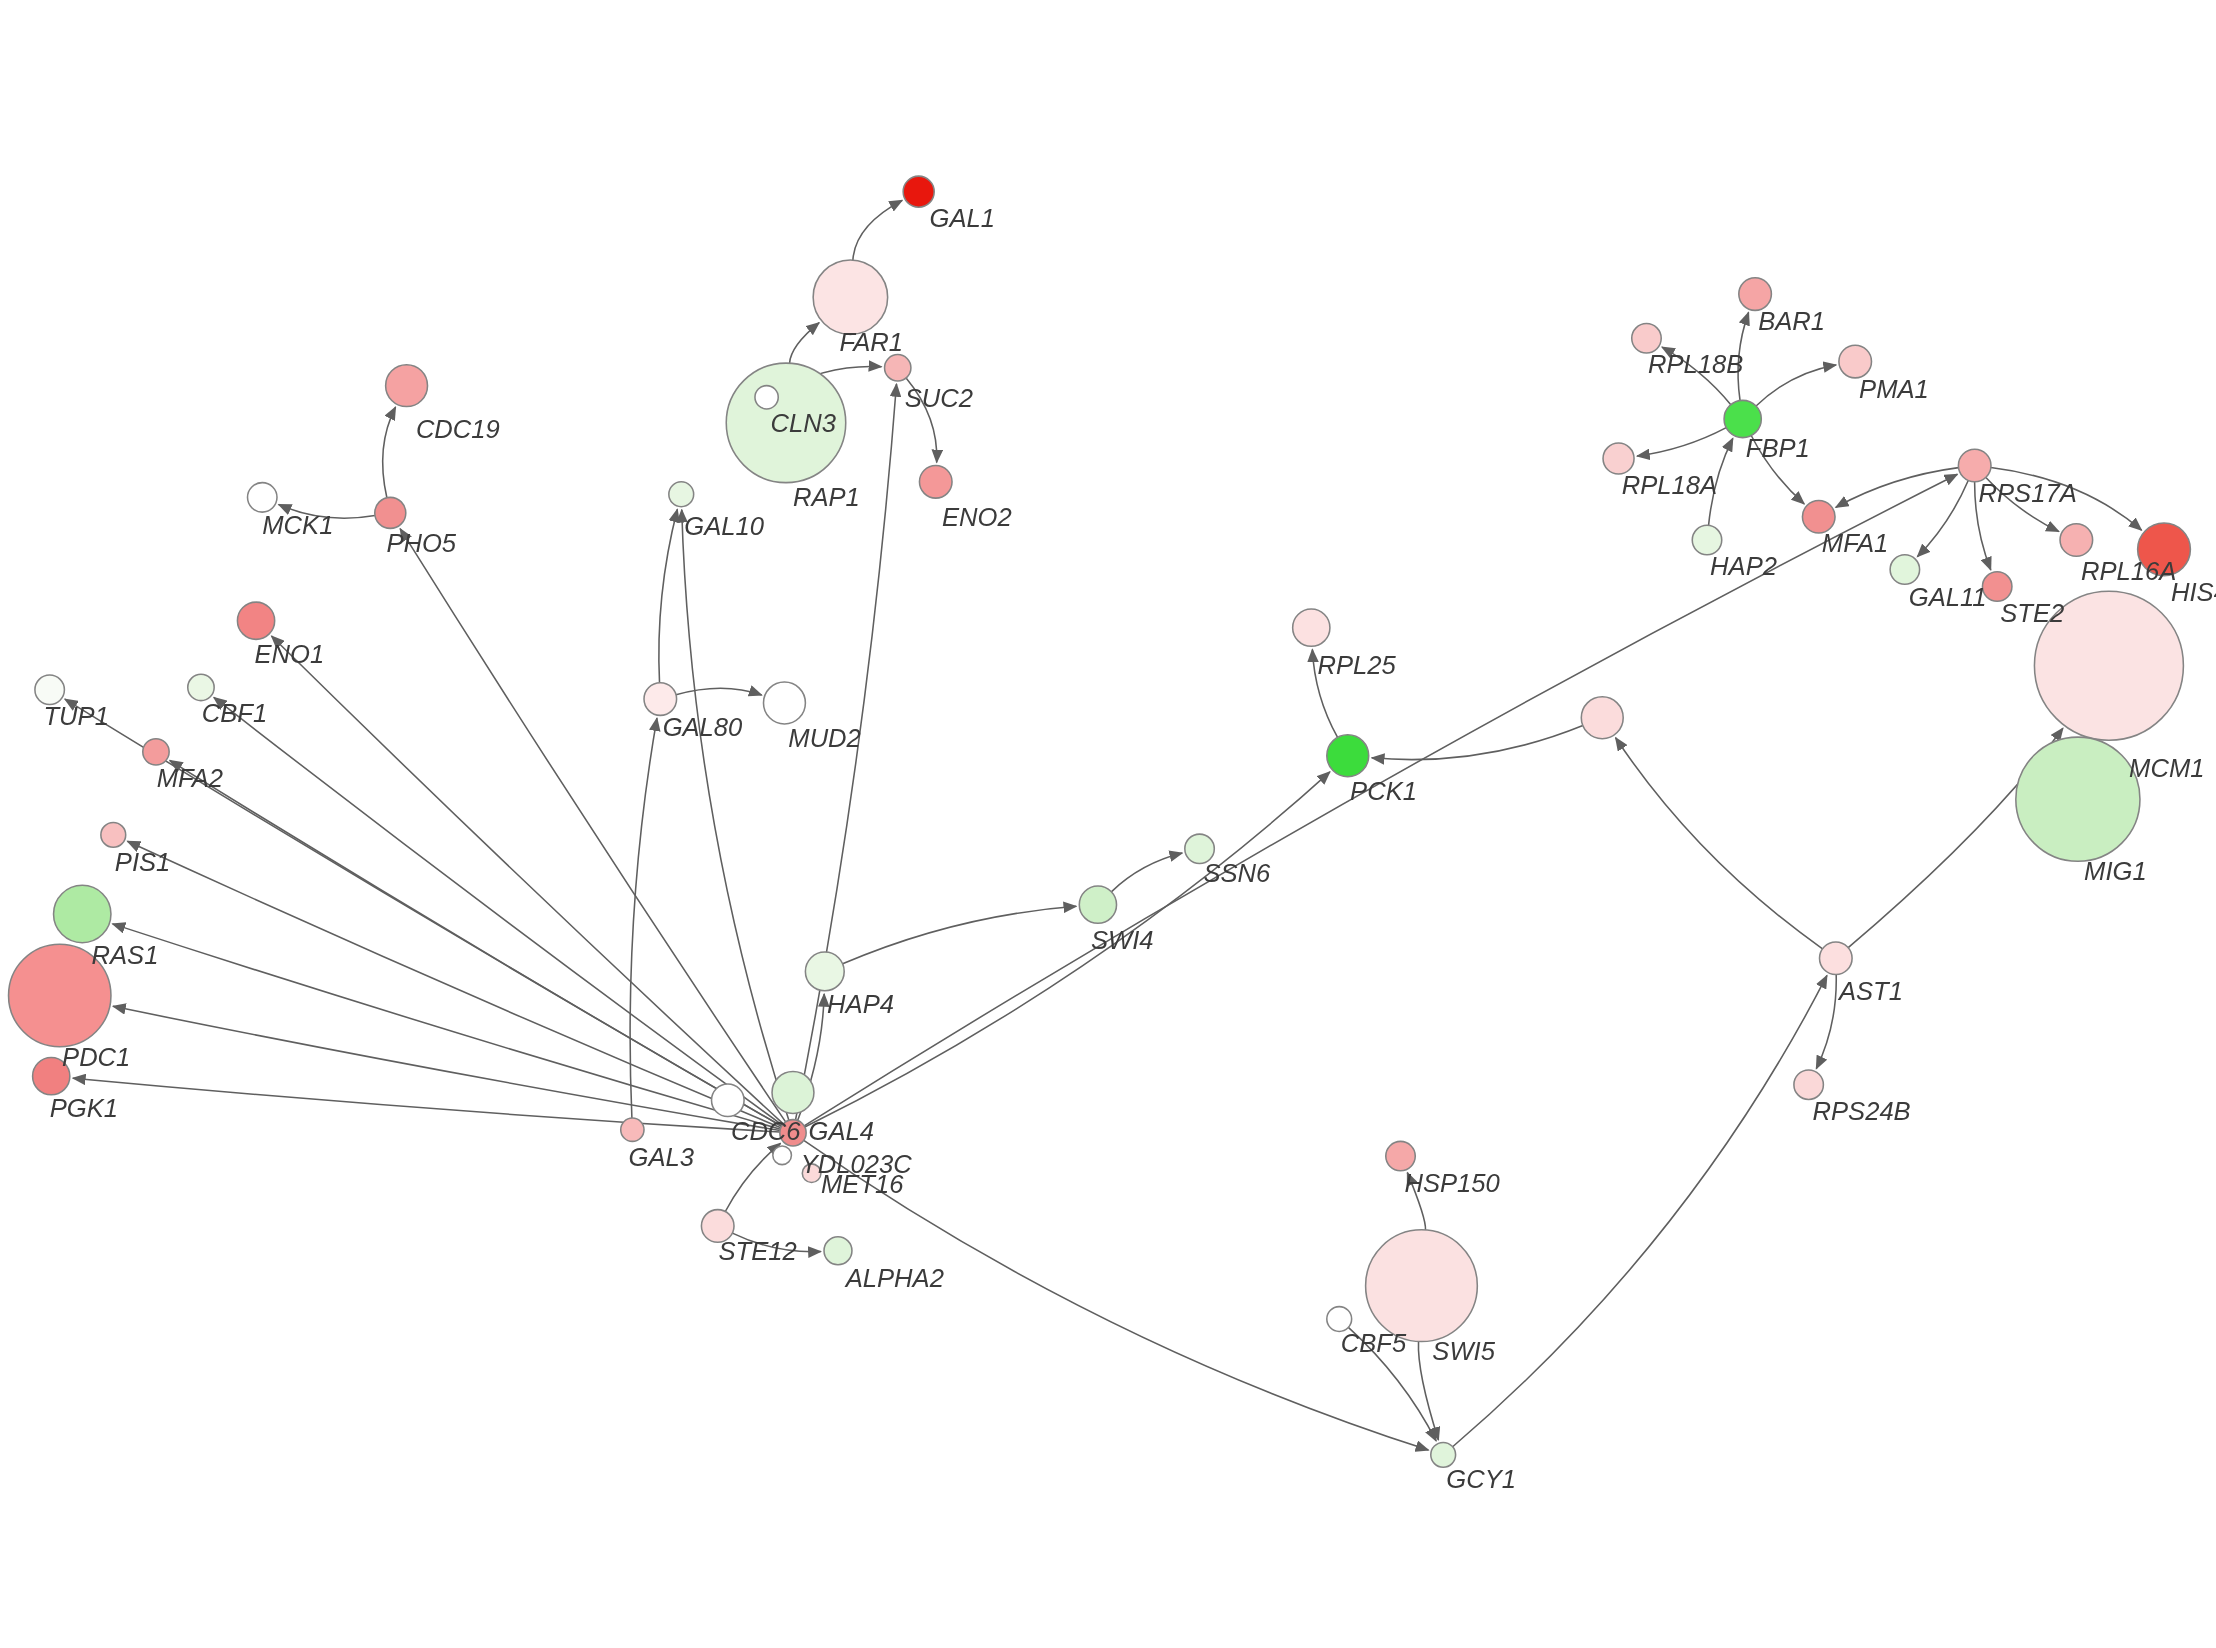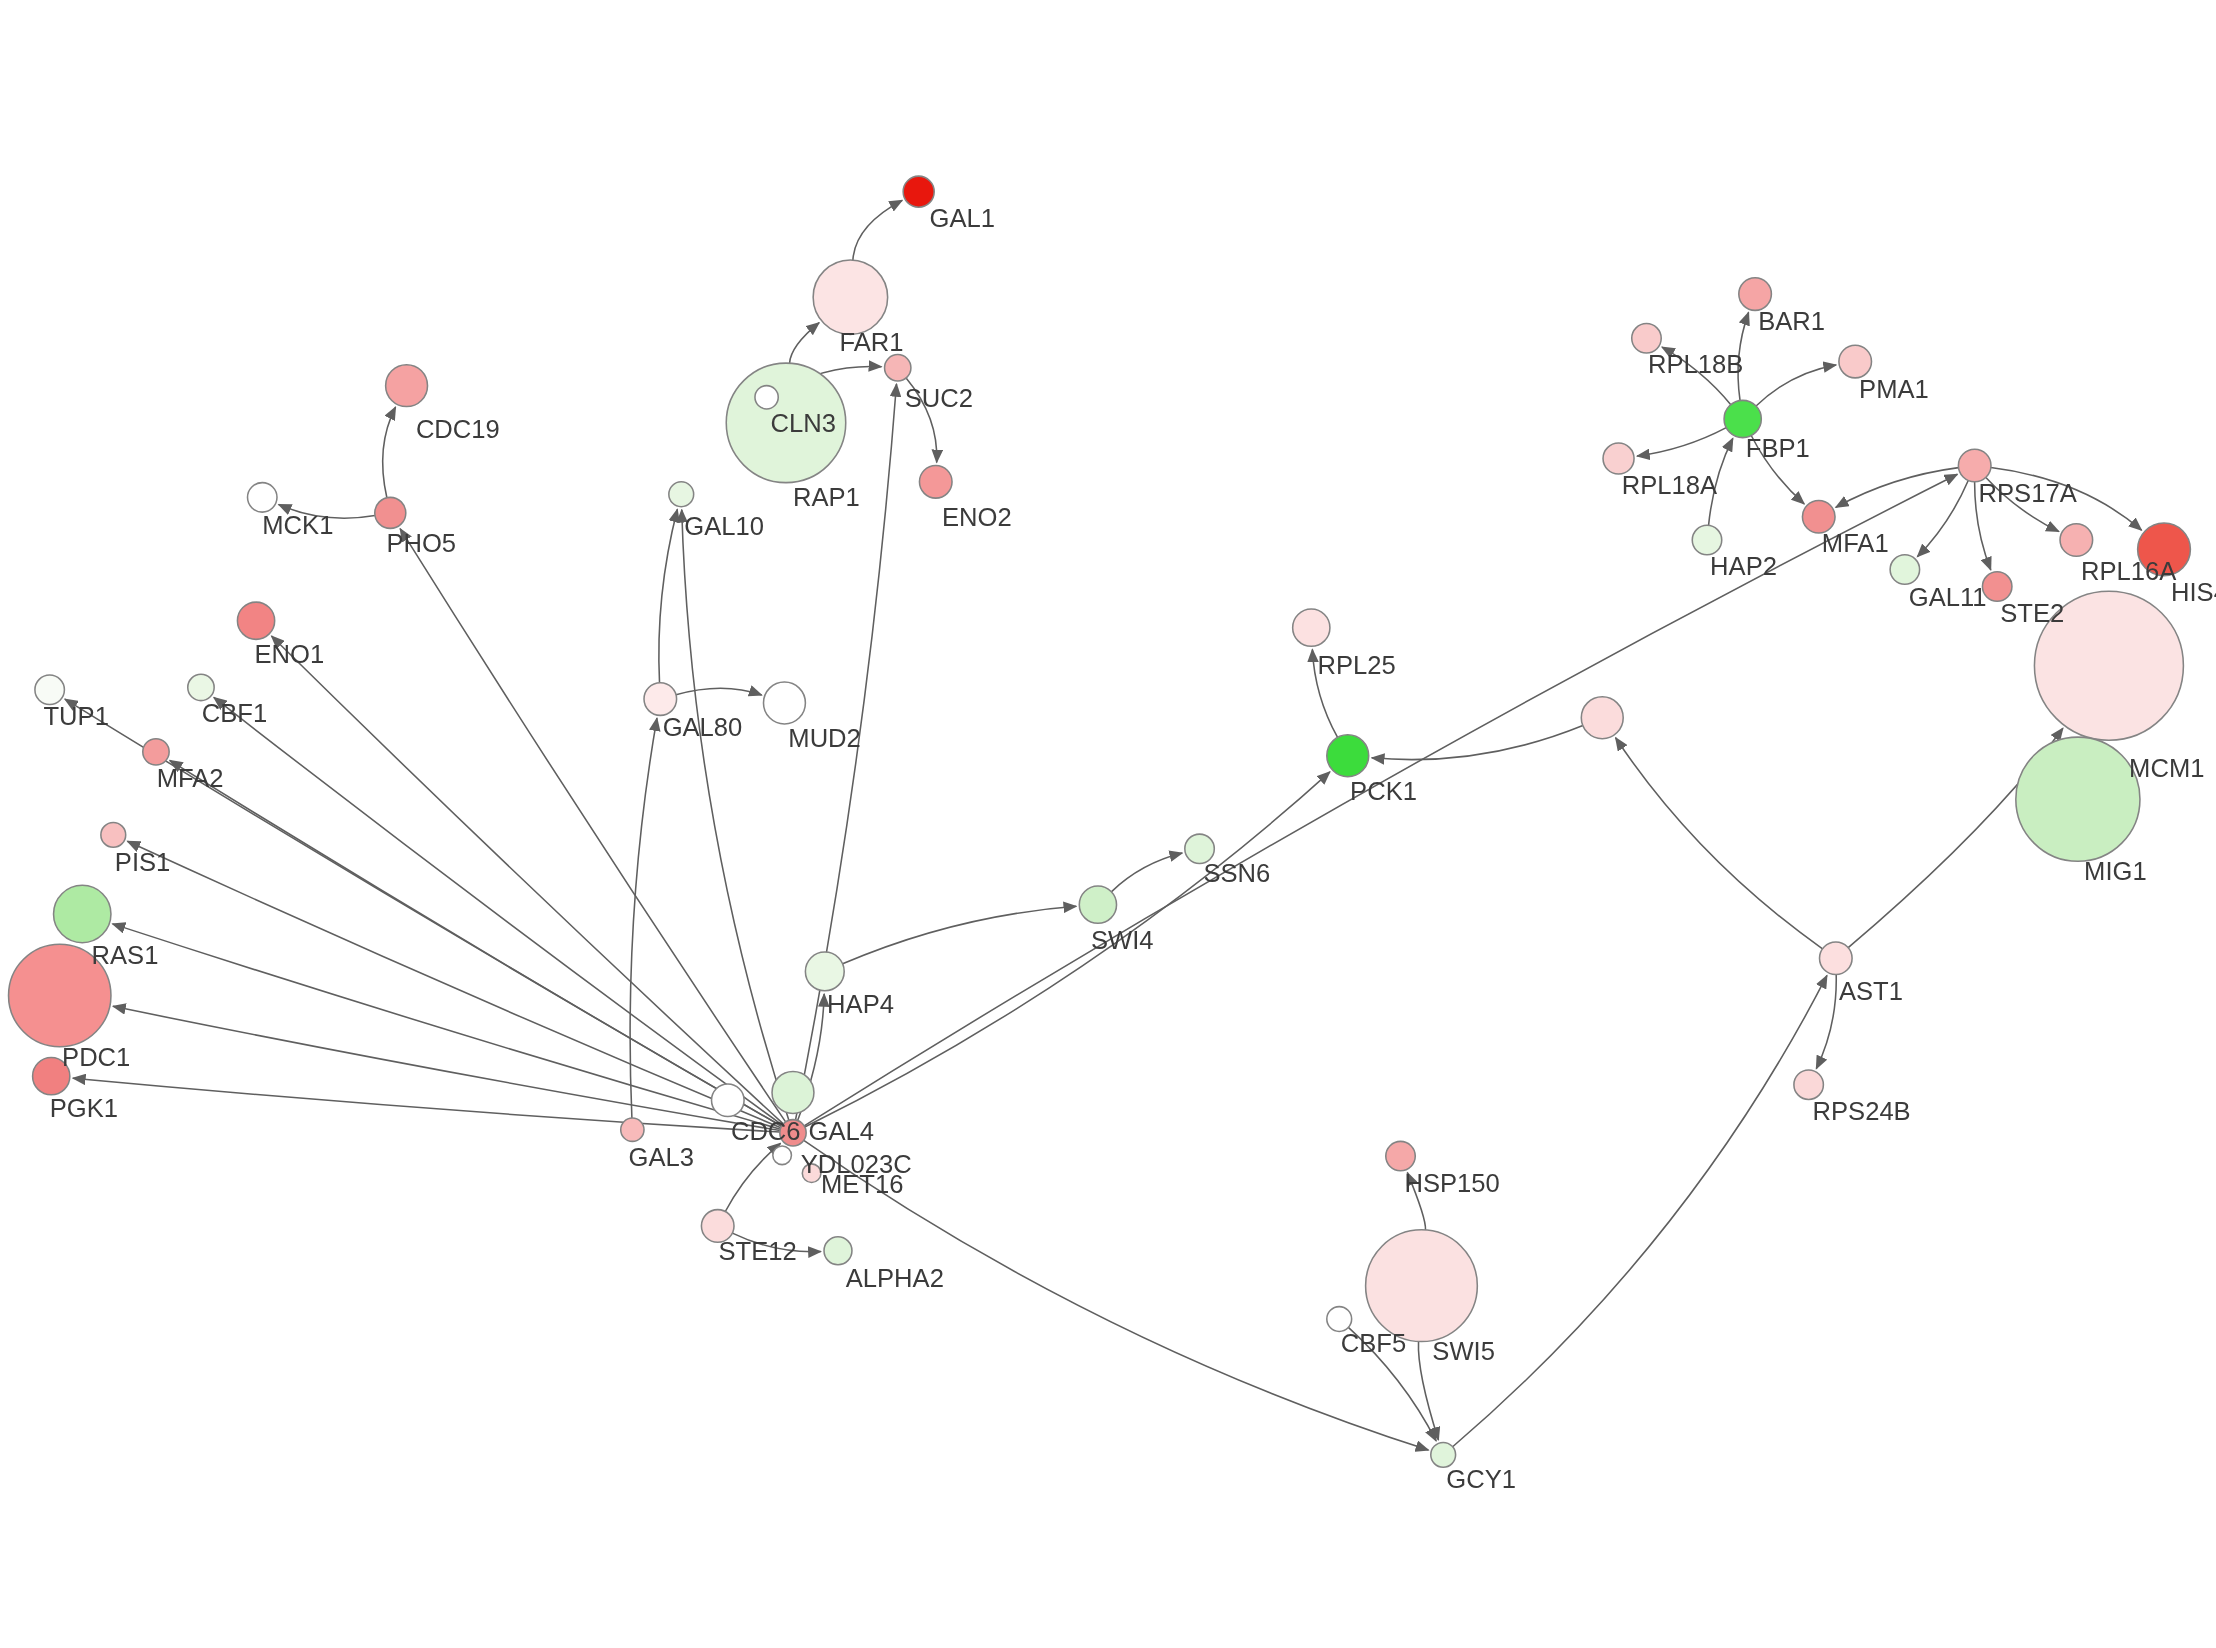--- a/index.html
+++ b/index.html
@@ -1,16 +1,16 @@
 <!DOCTYPE html>
 <html style="--edge-color: #5f5f5f; --node-stroke: #848484; --label-color: #3b3b3b;font-size:12.4px"><head>
 <meta charset="utf-8">
 <style>
   html,body{margin:0;padding:0;background:#ffffff;}
-  .page{width:100%;}
+  .page{width:100%;font-style:italic;}
   svg{display:block;width:100%;height:auto;background:#ffffff;}
   .edge{fill:none;stroke:var(--edge-color,#5f5f5f);stroke-width:2px;}
   #arrow path{fill:var(--edge-color,#5f5f5f);}
   .node{stroke:var(--node-stroke,#848484);stroke-width:2px;}
   .nlabel{
     font-family:"Liberation Sans","DejaVu Sans",sans-serif;
     font-size:33px;
     fill:var(--label-color,#3b3b3b);
   }
 </style>

